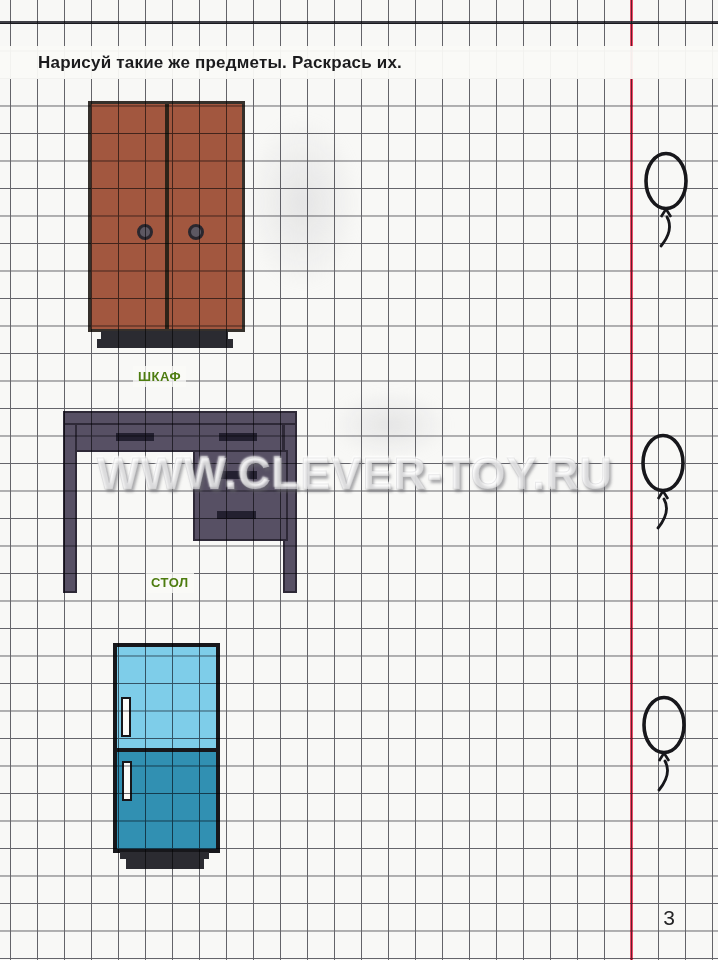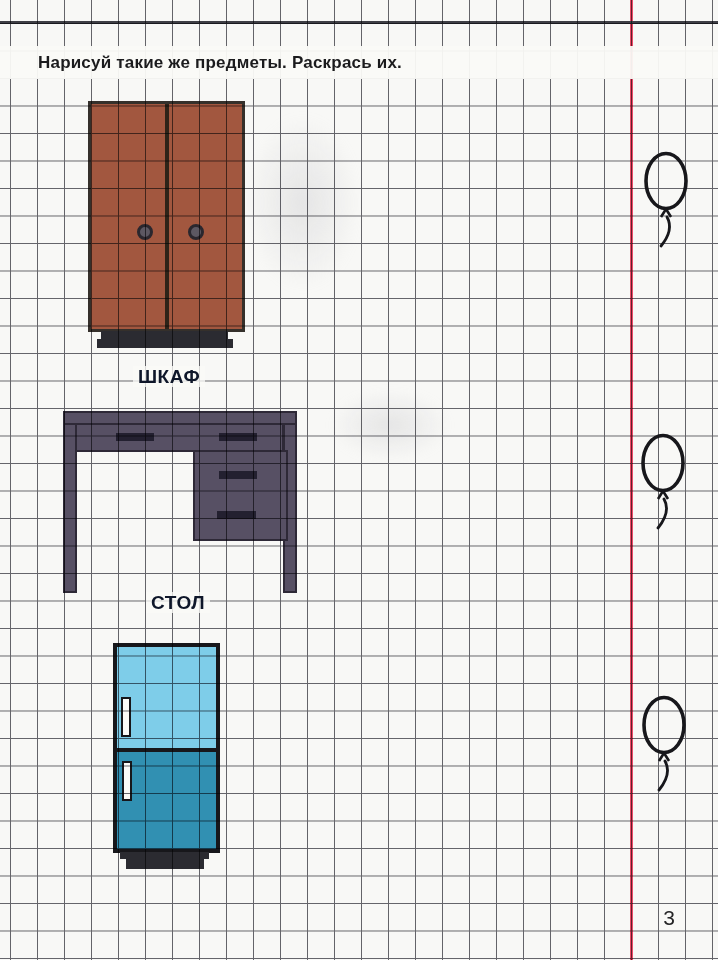--- a/index.html
+++ b/index.html
@@ -68,24 +68,24 @@
     background-position:10px -4.5px;
     mix-blend-mode:multiply;
     opacity:.78;
     pointer-events:none;}
   
   .instruction-band{position:absolute;z-index:4;left:0;top:46px;width:718px;height:33px;
     background:rgba(250,250,247,.95);display:flex;align-items:center;}
   .instruction-text{margin-left:38px;font-size:17px;font-weight:600;color:#1b1b1d;
     letter-spacing:.2px;}
   
-  .item-label{position:absolute;z-index:5;font-weight:700;font-size:19px;color:#0f172a;
+  .item-label{position:absolute;z-index:5;font-weight:700;font-size:13px;color:#4d7c0f;
     letter-spacing:.5px;background:rgba(250,250,247,.78);padding:0 5px;line-height:21px;}
   .label-wardrobe{left:133px;top:366px;}
-  .label-desk{left:146px;top:592px;text-align:center;}
+  .label-desk{left:146px;top:572px;text-align:center;}
   .label-fridge{left:93px;top:885px;}
   
   .balloon{position:absolute;z-index:5;width:52px;height:102px;}
   .bal1{left:640px;top:150px;}
   .bal2{left:637px;top:432px;}
   .bal3{left:638px;top:694px;}
   
   .watermark{position:absolute;z-index:6;left:58px;top:448px;width:594px;
     text-align:center;font-weight:700;font-size:45px;letter-spacing:1px;
     color:rgba(255,255,255,.55);
@@ -152,16 +152,17 @@
     <ellipse cx="26" cy="31" rx="20" ry="27.5" fill="none" stroke="#17171b" stroke-width="3.6"></ellipse>
     <path d="M21 67 L26 59 L31 67" fill="none" stroke="#17171b" stroke-width="2.6" stroke-linejoin="round"></path>
     <path d="M27 67 C 32 76 30 85 21 96" fill="none" stroke="#17171b" stroke-width="2.8" stroke-linecap="round"></path>
   </svg>
   <svg class="balloon bal3" viewBox="0 0 52 102">
     <ellipse cx="26" cy="31" rx="20" ry="27.5" fill="none" stroke="#17171b" stroke-width="3.6"></ellipse>
     <path d="M21 67 L26 59 L31 67" fill="none" stroke="#17171b" stroke-width="2.6" stroke-linejoin="round"></path>
     <path d="M27 67 C 32 76 30 85 21 96" fill="none" stroke="#17171b" stroke-width="2.8" stroke-linecap="round"></path>
   </svg>
 
+  <div class="watermark">WWW.CLEVER-TOY.RU</div>
 
   <div class="page-number">3</div>
 
 </div>
 
 </body></html>

